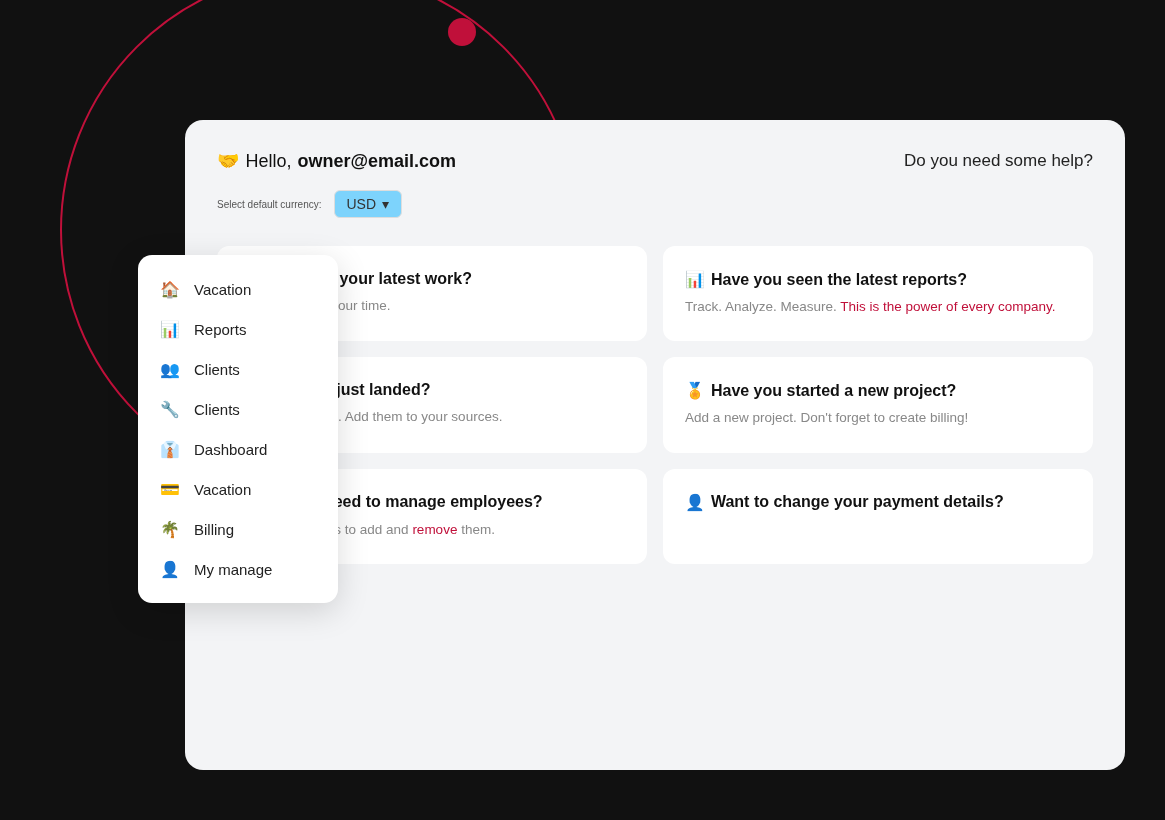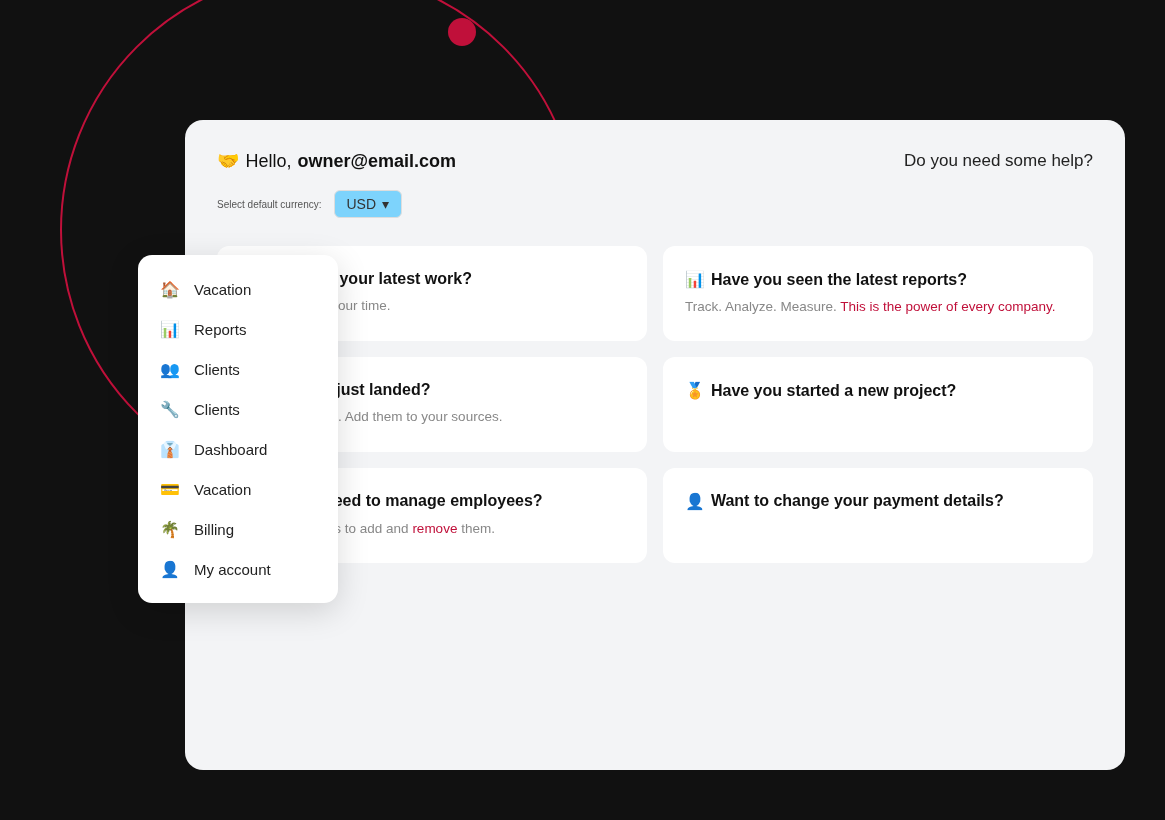--- a/index.html
+++ b/index.html
@@ -221,20 +221,23 @@
       <div class="card-desc">
         Add a new client. Add them to your sources.
       </div>
     </div>
 
     <div class="info-card">
       <div class="card-title">
         <span>🏅</span>
         Have you started a new project?
       </div>
+      <div class="card-desc">
+        Add a new project. Don't forget to create billing!
+      </div>
     </div>
 
     <div class="info-card">
       <div class="card-title">
         <span>⚙️</span>
         Do You need to manage employees?
       </div>
       <div class="card-desc">
         Go to employees to add and <a href="#" class="card-link">remove</a> them.
       </div>
@@ -282,16 +285,16 @@
     <span>Vacation</span>
   </div>
 
   <div class="menu-item">
     <span class="menu-icon">🌴</span>
     <span>Billing</span>
   </div>
 
   <div class="menu-item">
     <span class="menu-icon">👤</span>
-    <span>My account</span>
+    <span>My manage</span>
   </div>
 
 </div>
 
 </body></html>

